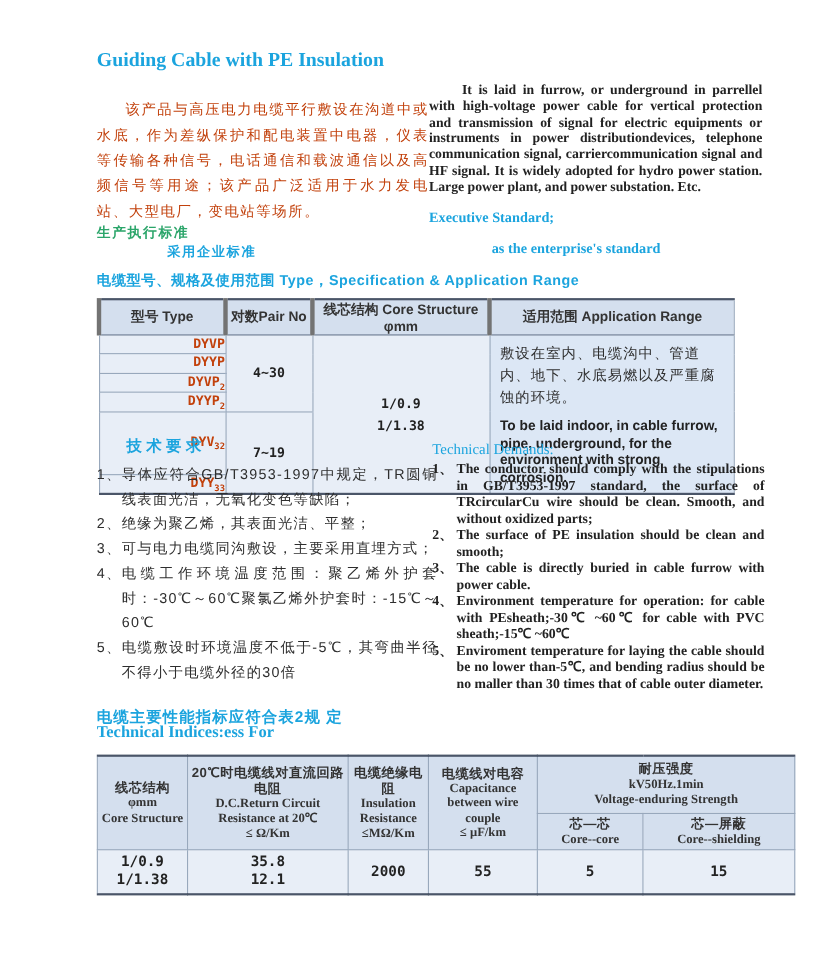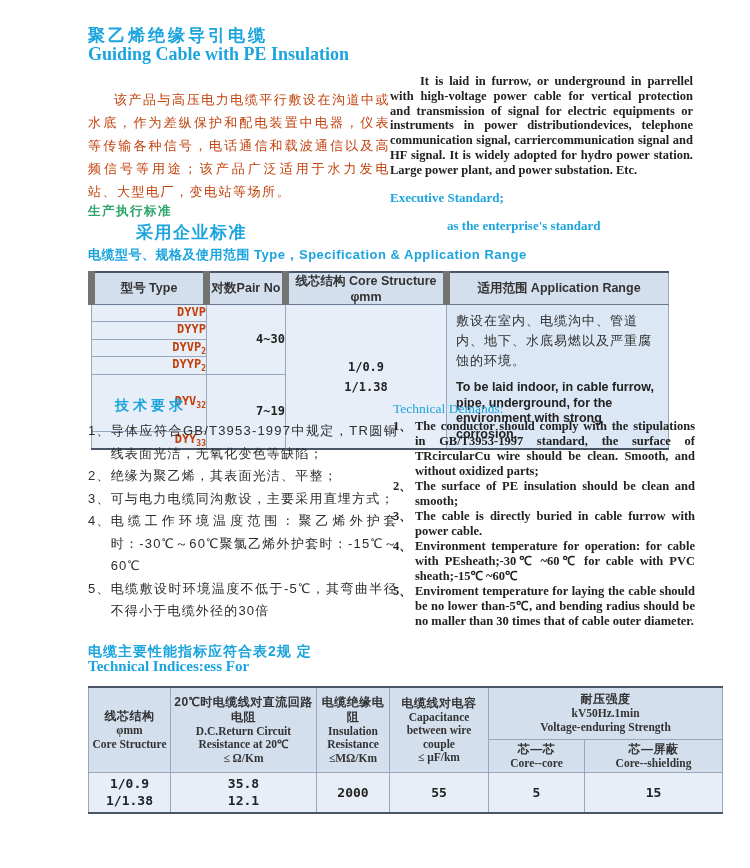--- a/index.html
+++ b/index.html
@@ -15,42 +15,42 @@
   
   .intro-cn { position:absolute; left:88px; top:88px; width:302px; font-size:13px;
               line-height:23px; letter-spacing:1.5px; text-indent:2em; text-align:justify; color:#c2410c; }
   .intro-en { position:absolute; left:390px; top:74px; width:303px; font-size:12.5px; font-weight:bold;
               font-family:"Liberation Serif", serif; line-height:14.8px; text-indent:2.4em;
               text-align:justify; color:#222; }
 
   
   .std-cn1 { position:absolute; left:88px; top:203px; font-size:12.5px; font-weight:bold;
              letter-spacing:1.5px; color:var(--standard-green,#2ba56a); }
-  .std-cn2 { position:absolute; left:136px; top:221px; font-size:17px; font-weight:bold;
+  .std-cn2 { position:absolute; left:152px; top:221px; font-size:12px; font-weight:bold;
              letter-spacing:1.5px; color:var(--heading-blue,#1ba4de); }
   .std-en1 { position:absolute; left:390px; top:190px; font-size:13px; font-weight:bold;
              font-family:"Liberation Serif", serif; color:var(--heading-blue,#1ba4de); }
   .std-en2 { position:absolute; left:447px; top:218px; font-size:13px; font-weight:bold;
              font-family:"Liberation Serif", serif; color:var(--heading-blue,#1ba4de); }
 
   .spec-heading { position:absolute; left:88px; top:246px; font-size:13px; font-weight:bold;
                   letter-spacing:0.5px; color:var(--heading-blue,#1ba4de); }
 
   
   .t1 { position:absolute; left:88px; top:271px; width:577px; border-collapse:collapse;
         table-layout:fixed; border:1px solid #98a8bc; border-top:2px solid #4a5568;
         border-bottom:2px solid #4a5568; }
   .t1 th { background:var(--table-header-bg,#d4dfee); height:23px; font-size:12.5px; font-weight:bold;
-           color:#333; border-left:7px solid #737373; border-bottom:1px solid #6a7a90; text-align:center; }
+           color:#333; border-left:4px solid #737373; border-bottom:1px solid #6a7a90; text-align:center; }
   .t1 td { border-left:1px solid #98a8bc; background:var(--table-body-bg,#e8eef7); }
   .t1 td.type { height:16px; text-align:right; font-family:"DejaVu Sans Mono", monospace;
                 font-weight:bold; font-size:12px; color:#c2410c; border-bottom:1px solid #98a8bc; }
   .t1 tr:last-child td.type { border-bottom:none; }
   .t1 td.type sub { font-size:8px; }
-  .t1 td.pair { text-align:right; font-family:"DejaVu Sans Mono", monospace; font-weight:bold;
+  .t1 td.pair { text-align:center; font-family:"DejaVu Sans Mono", monospace; font-weight:bold;
                 font-size:12px; color:#222; }
   .t1 td.pair.grp1 { border-bottom:1px solid #98a8bc; }
   .t1 td.core { text-align:center; font-family:"DejaVu Sans Mono", monospace; font-weight:bold;
                 font-size:12px; color:#222; }
   .t1 td.core div { line-height:20px; }
   .t1 td.range { background:var(--table-range-bg,#dce7f5); vertical-align:top; padding:6px 9px; }
   .range-cn { font-size:13px; line-height:20px; letter-spacing:1px; color:#2e2e2e; }
   .range-en { margin-top:9px; font-family:Liberation Sans, sans-serif; font-weight:bold;
               font-size:12.5px; line-height:15.5px; color:#222; }
 
@@ -87,21 +87,20 @@
   .t2 td { background:var(--table-body-bg,#e8eef7); border:1px solid #98a8bc;
            border-top:1.5px solid #5a6a80; height:40px; text-align:center; vertical-align:middle;
            font-family:"DejaVu Sans Mono", monospace; font-weight:bold; font-size:13px; color:#222; }
   .t2 td div { line-height:17px; }
 </style>
 </head>
 <body>
 
 <div class="page">
 
-  <div class="title-cn">聚乙烯绝缘导引电缆</div>
   <div class="title-en">Guiding Cable with PE Insulation</div>
 
   <p class="intro-cn">该产品与高压电力电缆平行敷设在沟道中或水底，作为差纵保护和配电装置中电器，仪表等传输各种信号，电话通信和载波通信以及高频信号等用途；该产品广泛适用于水力发电站、大型电厂，变电站等场所。</p>
   <p class="intro-en">It is laid in furrow, or underground in parrellel with high-voltage power cable for vertical protection and transmission of signal for electric equipments or instruments in power distributiondevices, telephone communication signal, carriercommunication signal and HF signal. It is widely adopted for hydro power station. Large power plant, and power substation. Etc.</p>
 
   <div class="std-cn1">生产执行标准</div>
   <div class="std-cn2">采用企业标准</div>
   <div class="std-en1">Executive Standard;</div>
   <div class="std-en2">as the enterprise's standard</div>
 

